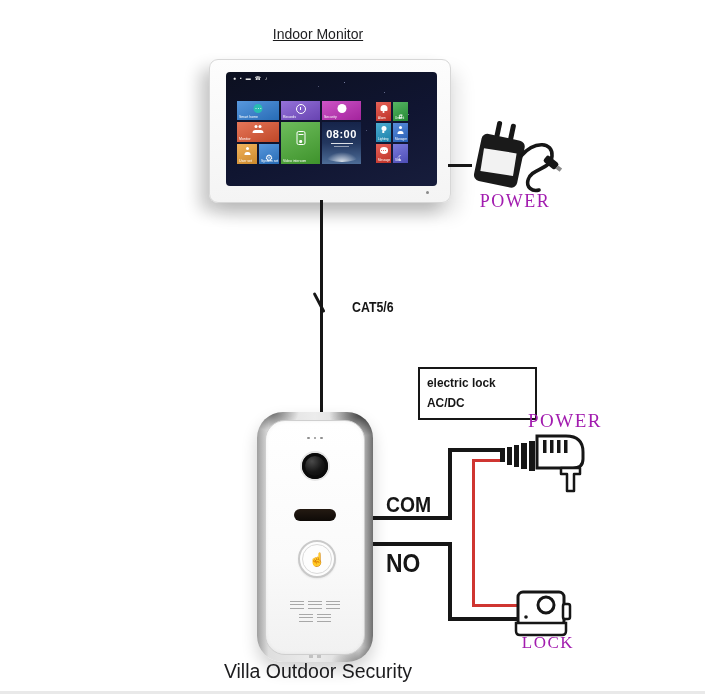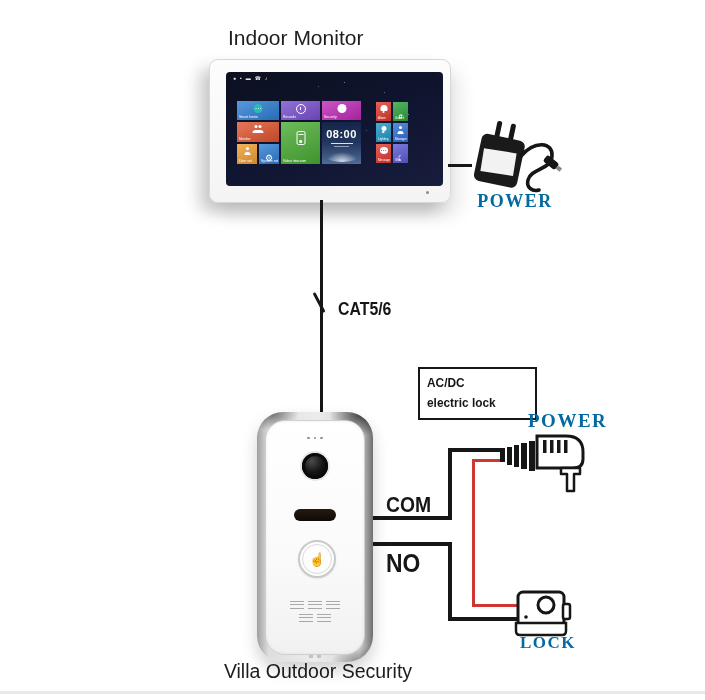--- a/index.html
+++ b/index.html
@@ -3,38 +3,37 @@
 <meta charset="utf-8">
 <style>
   html,body{margin:0;padding:0;}
   body{
     width:705px;height:700px;position:relative;overflow:hidden;
     background:#ffffff;font-family:"Liberation Sans",sans-serif;
   }
   .abs{position:absolute;}
   .label-sans{color:#1e1e1e;}
   .cond{font-weight:700;display:inline-block;transform:scaleX(.88);transform-origin:0 50%;color:#161616;}
-  .serif{font-family:"Liberation Serif",serif;color:#0369a1;letter-spacing:1.5px;font-weight:bold;}
-
-  
-  .title-top{left:228px;top:26px;width:180px;font-size:21px;color:#1d1d1f;}
+  .serif{font-family:"Liberation Serif",serif;color:#a21caf;letter-spacing:1.5px;}
+
+  
+  .title-top{left:228px;top:26px;width:180px;text-align:center;font-size:14px;color:#1d1d1f;text-decoration:underline;}
   .title-bottom{left:212px;top:660px;width:212px;text-align:center;font-size:19.5px;color:#1d1d1f;}
 
   
   .monitor-frame{
     left:209px;top:59px;width:240px;height:142px;border-radius:9px;
     background:linear-gradient(180deg,#fdfdfd,#f4f4f4);
     border:1px solid #d7d7d7;
     box-shadow:-10px 9px 16px rgba(0,0,0,.20), 8px 12px 18px rgba(0,0,0,.10);
   }
   .screen{
     left:16px;top:12px;width:211px;height:114px;border-radius:4px;
     background:linear-gradient(160deg,#0c1020 0%,#101531 55%,#171d3c 100%);
     overflow:hidden;
-    padding-left:6px;
   }
   .mic-dot{left:216px;top:131px;width:3px;height:3px;border-radius:50%;background:#8a8a8a;}
   .statusbar{left:7px;top:3px;display:flex;gap:4px;}
   .statusbar span{font-size:5px;line-height:7px;color:#e8e8e8;}
   .stars{left:0;top:0;width:1px;height:1px;background:transparent;
     box-shadow:118px 10px 0 rgba(200,210,255,.55),158px 20px 0 rgba(200,210,255,.45),
                92px 14px 0 rgba(200,210,255,.35),182px 42px 0 rgba(200,210,255,.5),
                140px 58px 0 rgba(200,210,255,.35);}
   .tile{
     position:absolute;overflow:hidden;
@@ -87,21 +86,21 @@
   .clock-cloud{position:absolute;left:4px;bottom:2px;width:32px;height:10px;border-radius:50%;
     background:radial-gradient(ellipse at 50% 100%,rgba(255,255,255,.8),rgba(255,255,255,0) 70%);}
 
   
   .power-top-label{left:470px;top:191px;width:90px;text-align:center;font-size:18px;}
 
   
   .wire{background-color:#161616;}
 
   
-  .cat-label{left:338px;top:299px;font-size:18px;}
+  .cat-label{left:352px;top:299px;font-size:14px;}
   .cat-tick{left:308px;top:301px;width:22px;height:3.2px;background:#161616;transform:rotate(62deg);border-radius:2px;}
 
   
   .note-box{
     left:418px;top:367px;width:106px;border:2.5px solid #161616;background:#fff;
     padding:4px 2px 5px 7px;
   }
   .note-box div{font-size:13.5px;line-height:20px;}
 
   .power-right-label{left:528px;top:410px;font-size:19px;}
@@ -244,22 +243,22 @@
     <rect x="93" y="44" width="5" height="4" fill="#8a8a8a"></rect>
   </g>
 </svg>
 <div class="abs power-top-label serif">POWER</div>
 
 <div class="abs wire" style="left: 320px; top: 200px; width: 3px; height: 213px; background-color: rgb(22, 22, 22);"></div>
 <div class="abs cat-tick"></div>
 <div class="abs cat-label"><span class="cond">CAT5/6</span></div>
 
 <div class="abs note-box">
+  <div><span class="cond">electric lock</span></div>
   <div><span class="cond">AC/DC</span></div>
-  <div><span class="cond">electric lock</span></div>
 </div>
 <div class="abs power-right-label serif">POWER</div>
 
 <div class="abs wire" style="left: 372px; top: 516px; width: 78px; height: 4px; background-color: rgb(22, 22, 22);"></div>
 <div class="abs wire" style="left: 448px; top: 448px; width: 4px; height: 72px; background-color: rgb(22, 22, 22);"></div>
 <div class="abs wire" style="left: 450px; top: 448px; width: 55px; height: 4px; background-color: rgb(22, 22, 22);"></div>
 
 <div class="abs wire" style="left: 472px; top: 459px; width: 33px; height: 3px; background-color: rgb(207, 53, 49);"></div>
 <div class="abs wire" style="left: 472px; top: 459px; width: 3px; height: 148px; background-color: rgb(207, 53, 49);"></div>
 <div class="abs wire" style="left: 472px; top: 604px; width: 48px; height: 3px; background-color: rgb(207, 53, 49);"></div>

